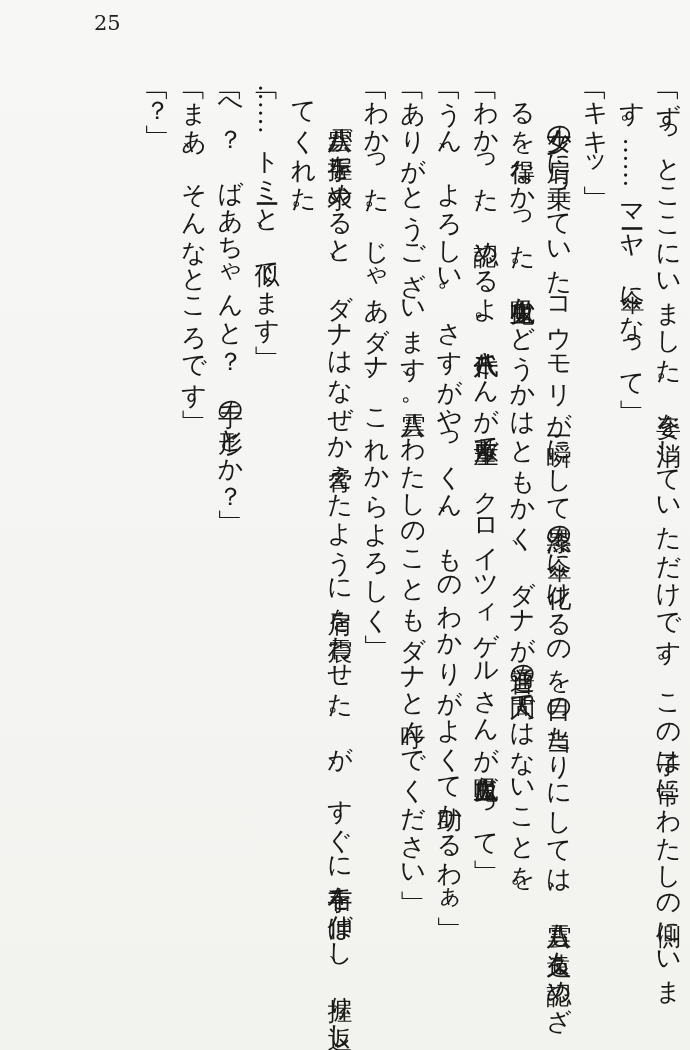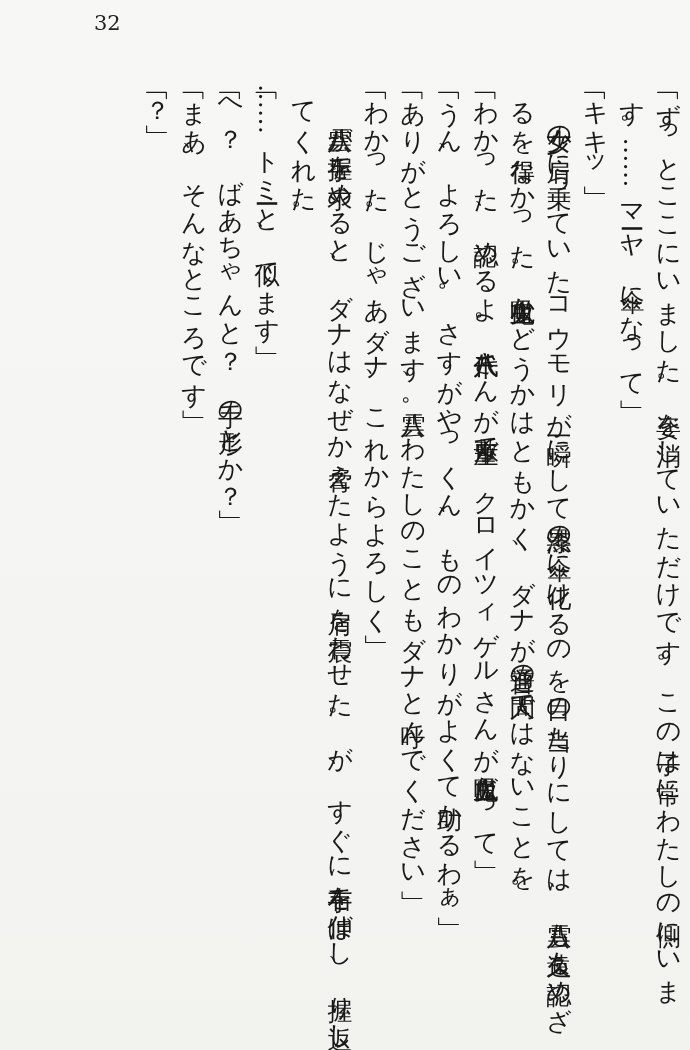--- a/index.html
+++ b/index.html
@@ -47,21 +47,21 @@
     padding: 0;
   }
   .para.indent {
     text-indent: 25px;
   }
 </style>
 </head>
 <body>
 
 <div class="page">
-  <div class="page-number">32</div>
+  <div class="page-number">25</div>
 
   <div class="body-text">
     <p class="para">「ずっとここにいました。姿を消していただけです。この子は常にわたしの側にいます。……マーヤ、傘になって」</p>
     <p class="para">「キキッ」</p>
     <p class="para indent">少女の肩に乗っていたコウモリが一瞬にして漆黒の傘に化けるのを目の当たりにしては、八雲も久遠も認めざるを得なかった。吸血鬼かどうかはともかく、ダナが普通の人間ではないことを。</p>
     <p class="para">「わかった、認めるよ。八千代さんが座敷童で、クロイツィゲルさんが吸血鬼だって」</p>
     <p class="para">「うん、よろしい。さすがやっくん、ものわかりがよくて助かるわぁ」</p>
     <p class="para">「ありがとうございます、八雲。わたしのこともダナと呼んでください」</p>
     <p class="para">「わかった。じゃあダナ、これからよろしく」</p>
     <p class="para indent">八雲が握手を求めると、ダナはなぜか脅えたように肩を震わせた。が、すぐに右手を伸ばし、握り返してくれた。</p>

